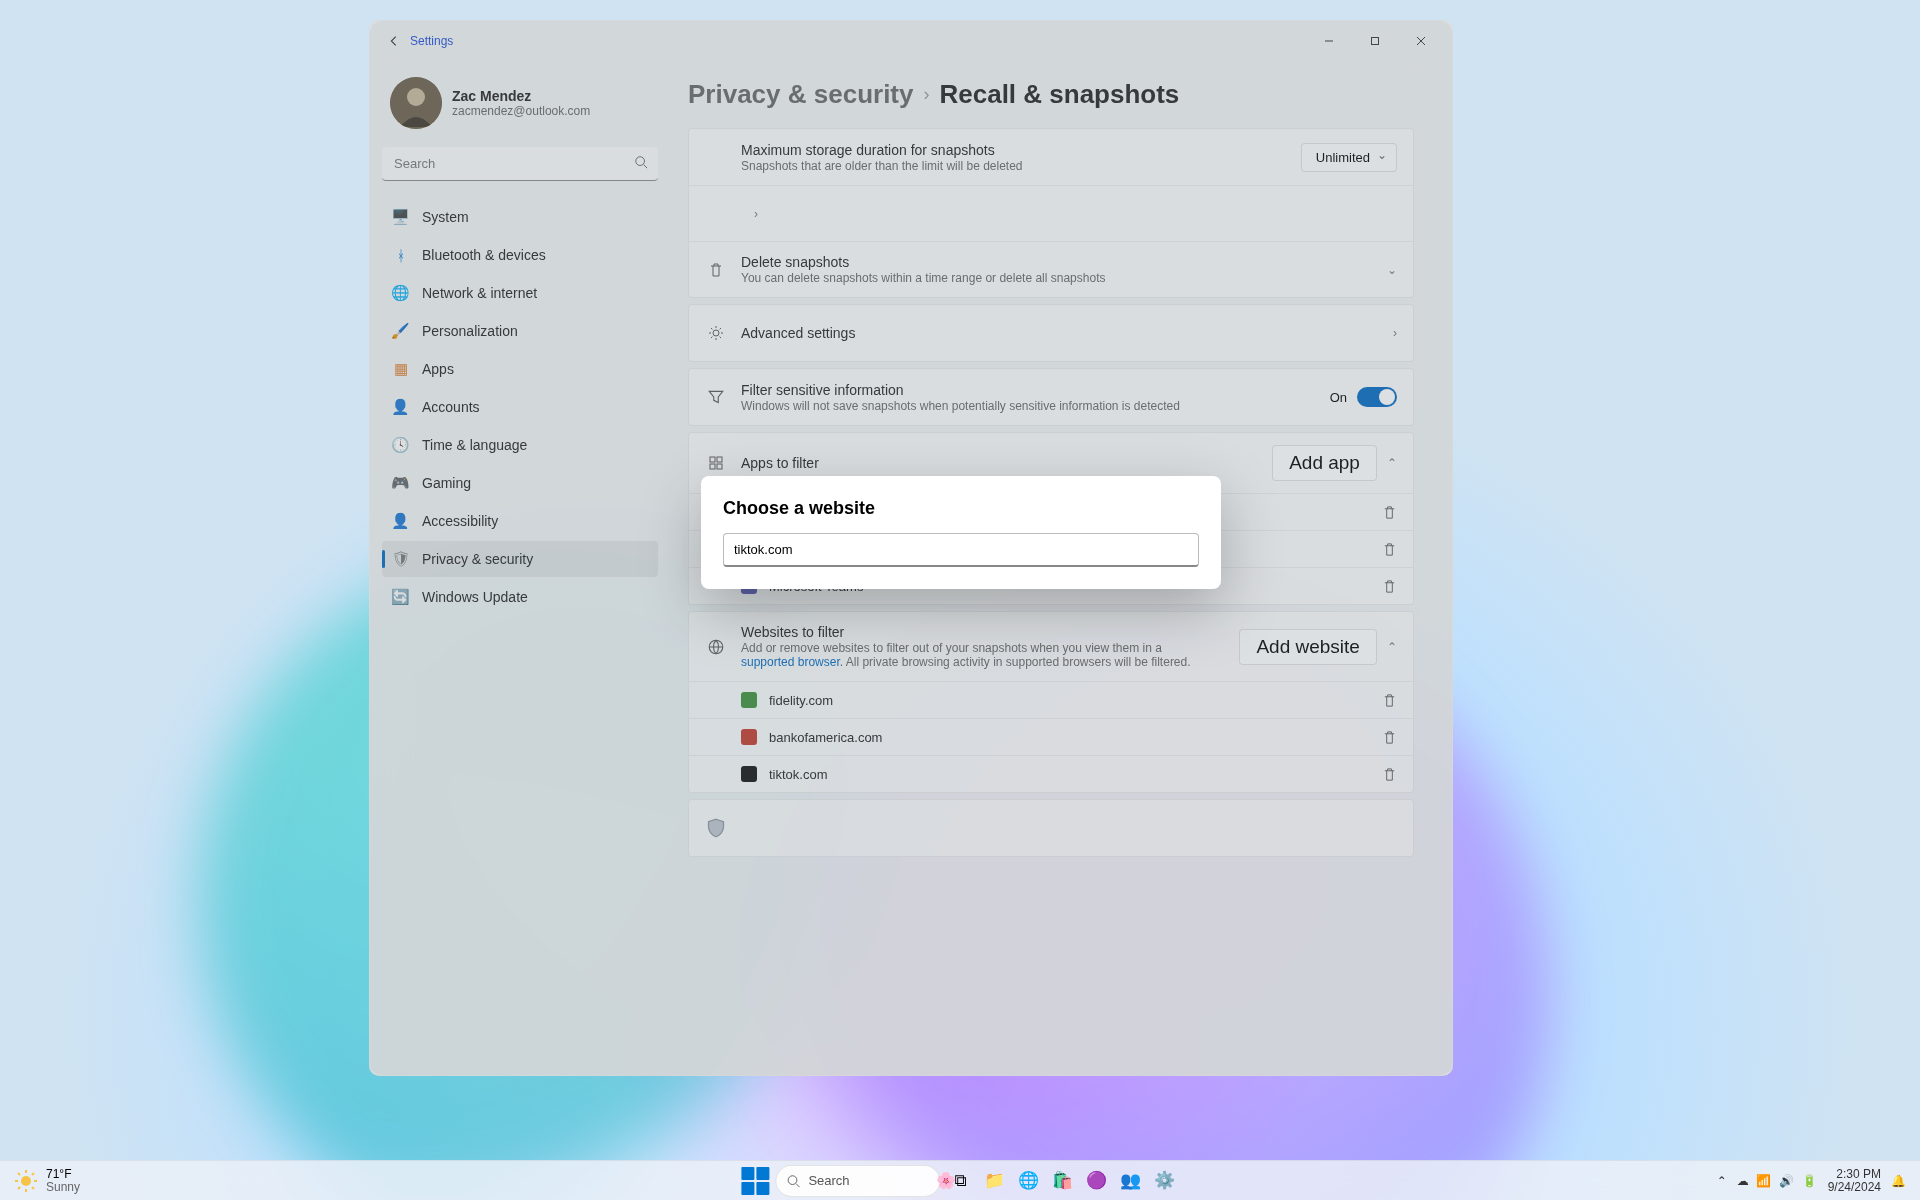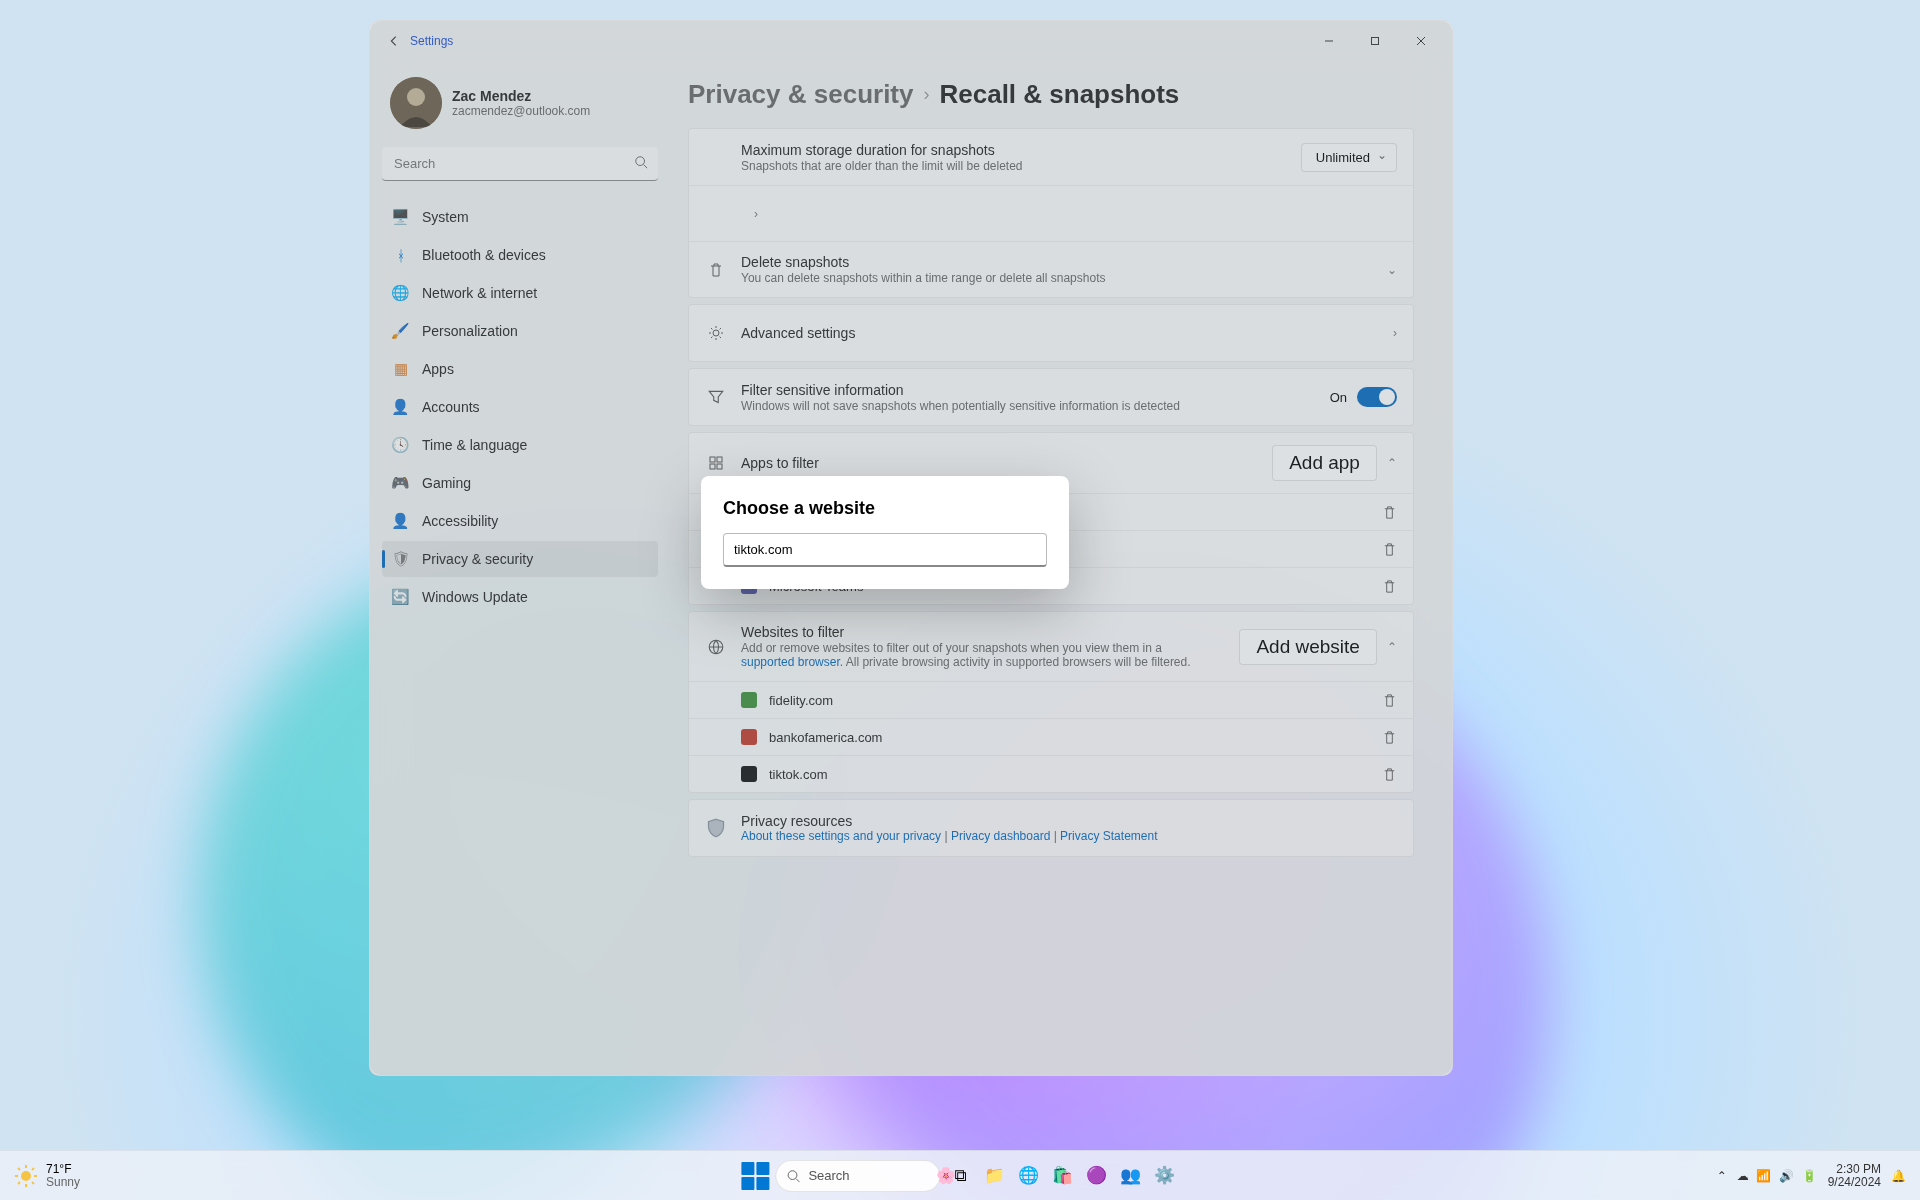--- a/index.html
+++ b/index.html
@@ -75,34 +75,34 @@
 .listrow { display:flex; align-items:center; padding:10px 16px 10px 52px; gap:12px; border-top:1px solid rgba(0,0,0,.06); }
 .listrow .fav { width:16px; height:16px; border-radius:3px; display:flex; align-items:center; justify-content:center; font-size:10px; color:#fff; }
 .listrow .lbl { flex:1; font-size:13px; color:#222; }
 .trash { color:#555; cursor:pointer; }
 .link { color:#0067c0; text-decoration:none; }
 .links-line { font-size:12px; color:#666; }
 
 .dimmer { position:absolute; inset:0; background:rgba(120,130,140,.25); z-index:20; border-radius:10px; }
 .dialog {
   position:absolute; left:calc(50% - 210px); top:455px; transform:none;
-  width:368px; background:#fff; border-radius:8px; box-shadow:0 20px 60px rgba(0,0,0,.25);
+  width:520px; background:#fff; border-radius:8px; box-shadow:0 20px 60px rgba(0,0,0,.25);
   z-index:30; overflow:hidden;
 }
 .dialog-body { padding:22px; }
 .dialog-title { font-size:18px; font-weight:600; margin-bottom:14px; }
 .dialog-input { width:100%; height:34px; border:1px solid #bbb; border-bottom:2px solid #888; border-radius:4px; padding:0 10px; font-size:13px; }
 .dialog-actions { background:#f4f4f4; padding:18px 22px; display:flex; gap:10px; }
 .dbtn { flex:1; height:32px; border-radius:4px; font-size:13px; border:1px solid rgba(0,0,0,.12); cursor:pointer; }
 .dbtn.primary { background:#0067c0; color:#fff; border:none; }
 .dbtn.secondary { background:#fff; }
 
 
 .taskbar {
-  position:absolute; left:0; bottom:0; width:100%; height:50px;
+  position:absolute; left:0; bottom:0; width:100%; height:40px;
   background:rgba(235,240,248,.85); backdrop-filter:blur(20px);
   border-top:1px solid rgba(0,0,0,.06);
   display:flex; align-items:center; z-index:2;
 }
 .tb-left { display:flex; align-items:center; gap:8px; padding-left:14px; }
 .weather-ico { width:24px; height:24px; }
 .weather-txt { font-size:12px; line-height:13px; }
 .tb-center { position:absolute; left:50%; transform:translateX(-50%); display:flex; align-items:center; gap:6px; }
 .start { width:28px; height:28px; display:grid; grid-template-columns:1fr 1fr; grid-template-rows:1fr 1fr; gap:2px; }
 .start div { background:#0078d4; border-radius:1px; }
@@ -391,28 +391,20 @@
             </div>
           </div>
       </div>
 
       <div class="card">
         <div class="row">
           <div class="ricon">
             <svg width="20" height="20" viewBox="0 0 16 16">
                 <path d="M8 1l6 2v4c0 4-3 7-6 8-3-1-6-4-6-8V3z" fill="#bcc4cc" stroke="#8a94a0"></path>
               </svg>
-          </div>
-          <div class="rtext">
-            <div class="rtitle">Privacy resources</div>
-            <div class="links-line">
-              <a class="link">About these settings and your privacy</a> | 
-              <a class="link">Privacy dashboard</a> | 
-              <a class="link">Privacy Statement</a>
-            </div>
           </div>
         </div>
       </div>
     </div>
   </div>
 
   <div class="dimmer"></div>
   <div class="dialog">
     <div class="dialog-body">
       <div class="dialog-title">Choose a website</div>

